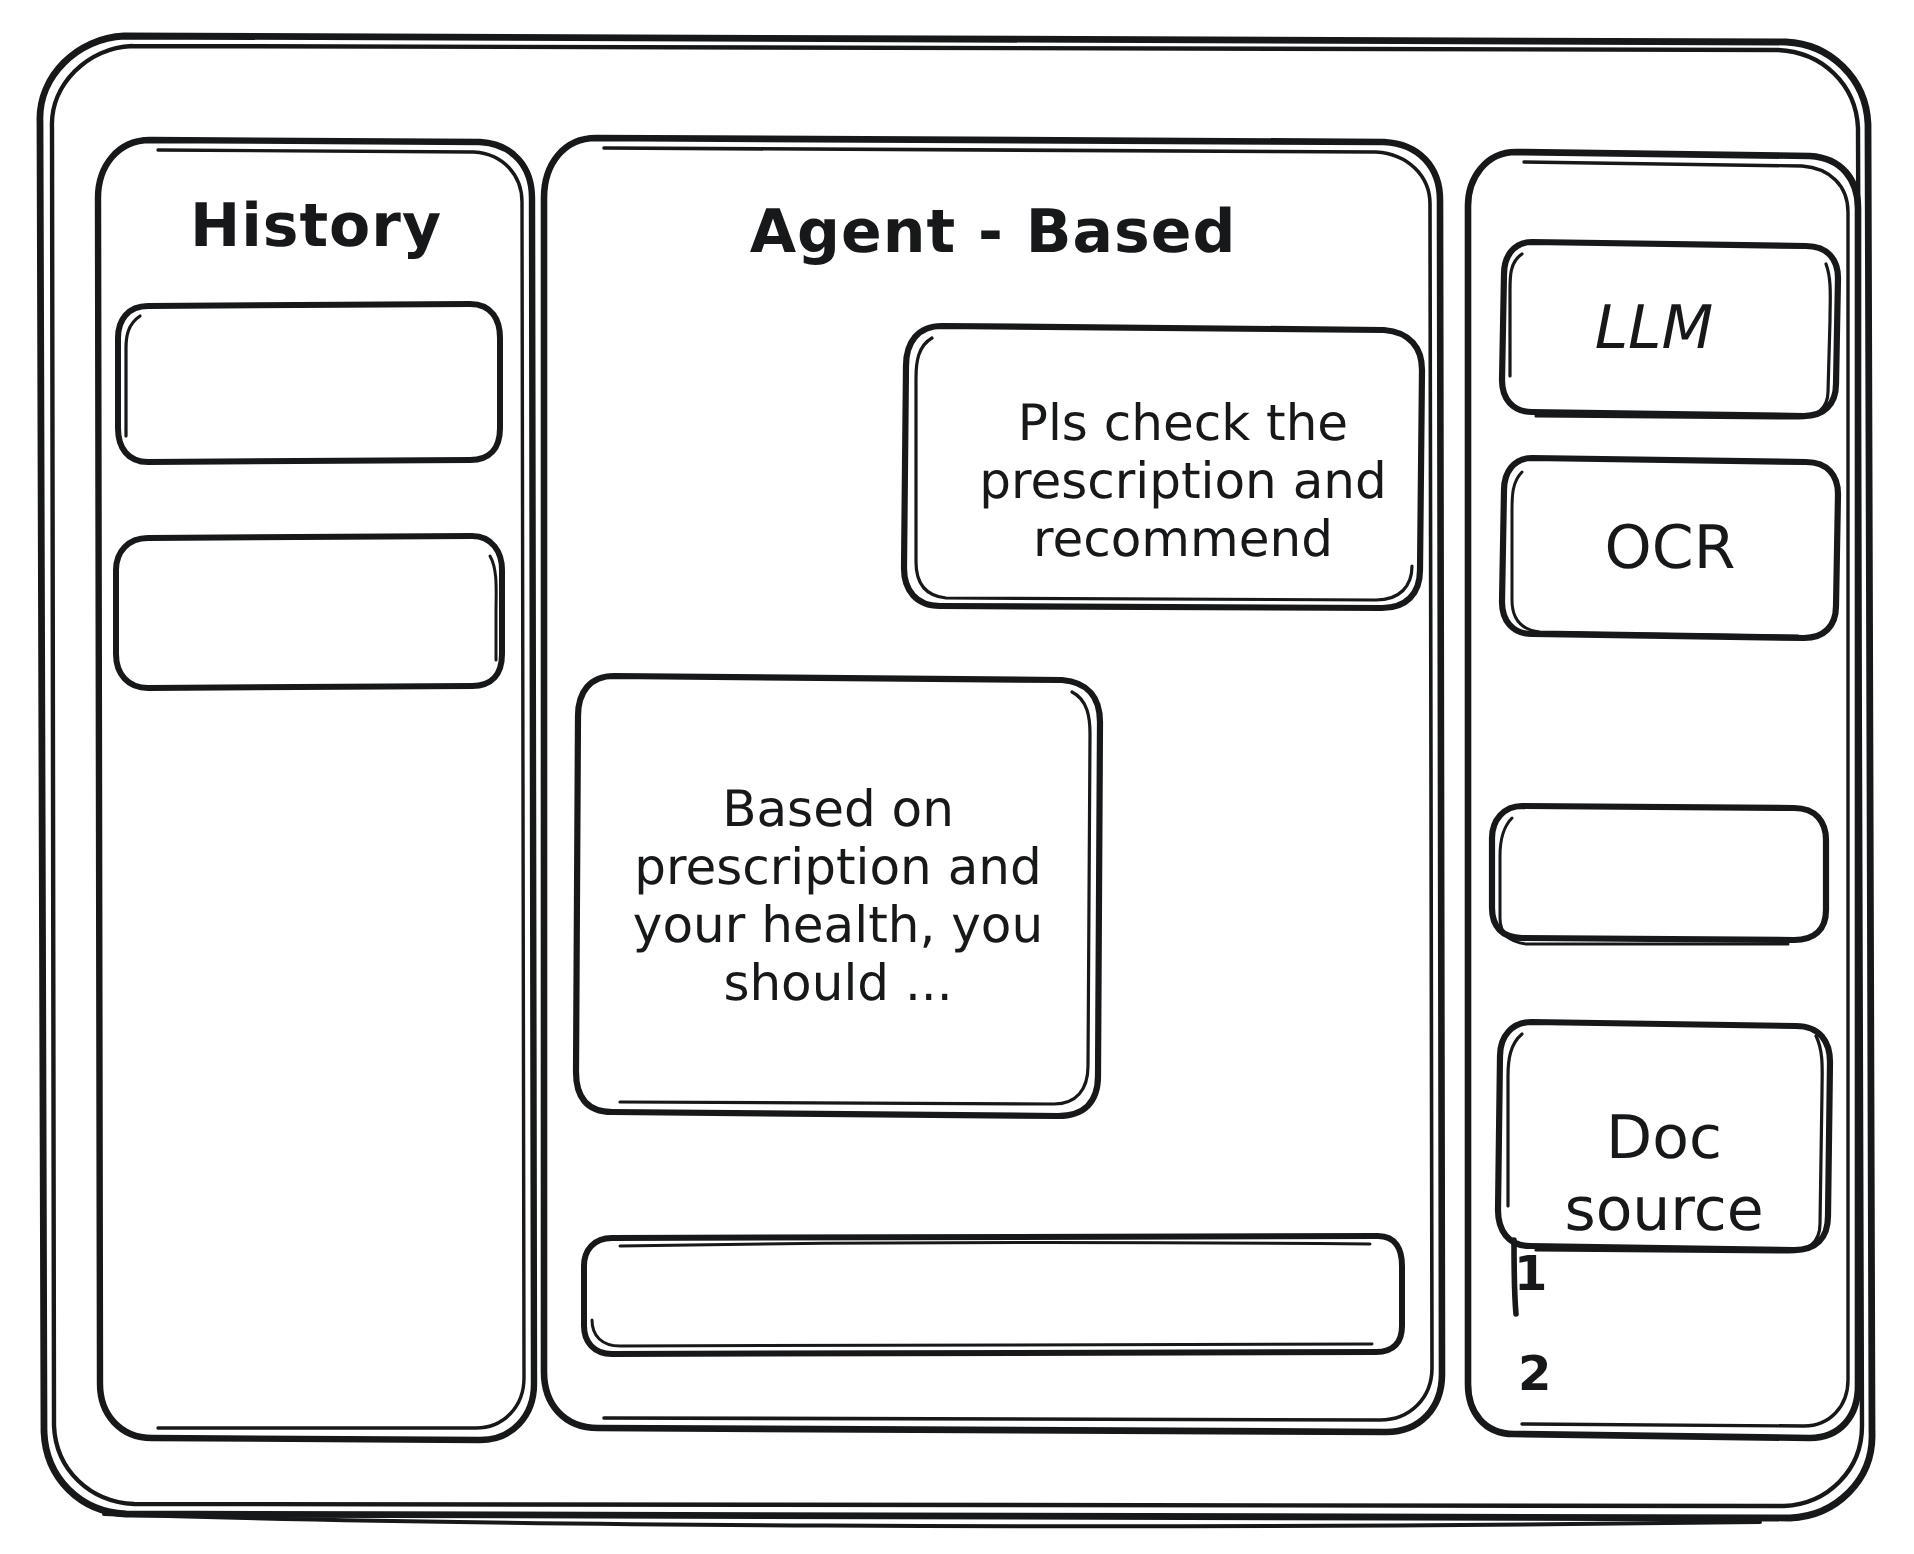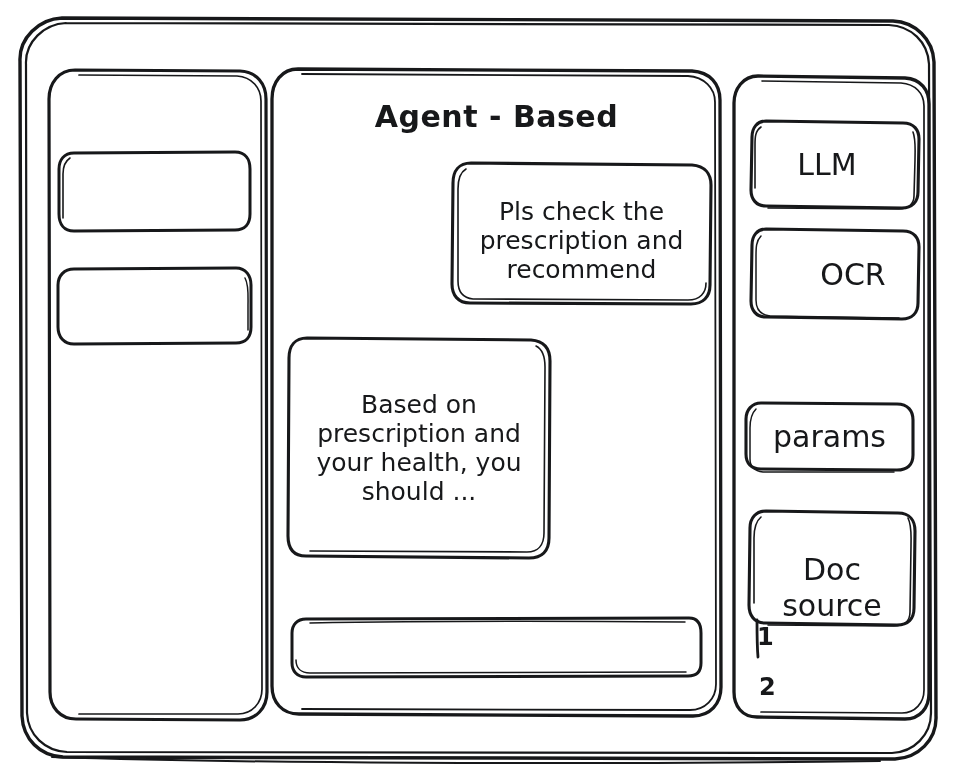--- a/index.html
+++ b/index.html
@@ -231,60 +231,58 @@
       L 750 528 C 750 518 756 511 766 511 Z"></path>
     <path stroke-width="1.6" d="
       M 908 518 C 912 526 911 536 911 546 L 910 612
       C 910 621 904 626 894 626 L 768 625
       M 761 517 C 755 522 754 530 754 538 L 754 603"></path>
 
     <path stroke-width="2.8" d="
       M 757 620 C 757 634 757 646 758 657"></path>
   </svg>
 
+  <div class="label panel-title" style="left:49px; top:95px; width:218px;">History</div>
 
   <div class="hit" style="left:59px; top:152px; width:191px; height:79px;">
     <span class="label" style="left:0; top:0; width:100%; height:100%; font-size:20px;"></span>
   </div>
 
   <div class="hit" style="left:58px; top:268px; width:193px; height:76px;">
     <span class="label" style="left:0; top:0; width:100%; height:100%; font-size:20px;"></span>
   </div>
 
   <div class="label panel-title" style="left:272px; top:98px; width:449px;">Agent - Based</div>
 
-  <div class="hit" style="left:452px; top:163px; width:259px; height:155px;">
+  <div class="hit" style="left:452px; top:163px; width:259px; height:155px;padding-left:20px;">
     <span class="bubble-text" style="position:absolute; left:0; top:0; width:100%; height:100%;">Pls check the
 prescription
 and recommend</span>
   </div>
 
   <div class="hit" style="left:288px; top:338px; width:262px; height:220px;">
     <span class="bubble-text" style="position:absolute; left:0; top:0; width:100%; height:100%;">Based on
 prescription
 and your
 health, you
 should ...</span>
   </div>
 
   <div class="hit" style="left:292px; top:618px; width:409px; height:59px;">
     <span class="label" style="left:14px; top:16px; font-size:20px; color:#8a8d92;"></span>
   </div>
 
-  <div class="hit" style="left:751px; top:121px; width:152px; height:87px;">
+  <div class="hit" style="left:751px; top:121px; width:152px; height:87px;font-style:italic;">
     <span class="tile-label" style="position:absolute; left:0; top:0; width:100%; height:100%;">LLM</span>
   </div>
 
-  <div class="hit" style="left:751px; top:229px; width:168px; height:90px;padding-left:36px;">
+  <div class="hit" style="left:751px; top:229px; width:168px; height:90px;">
     <span class="tile-label" style="position:absolute; left:0; top:0; width:100%; height:100%;">OCR</span>
   </div>
 
-  <div class="hit" style="left:746px; top:403px; width:167px; height:67px;">
-    <span class="tile-label" style="position:absolute; left:0; top:0; width:100%; height:100%;">params</span>
-  </div>
 
   <div class="hit" style="left:749px; top:511px; width:166px; height:114px;margin-top:20px;">
     <span class="tile-label" style="position:absolute; left:0; top:0; width:100%; height:100%; line-height:1.2;">Doc
 source</span>
   </div>
 
   <div class="label source-num" style="left:757px; top:622px;">1</div>
 
   <div class="label source-num" style="left:759px; top:672px;">2</div>
 

